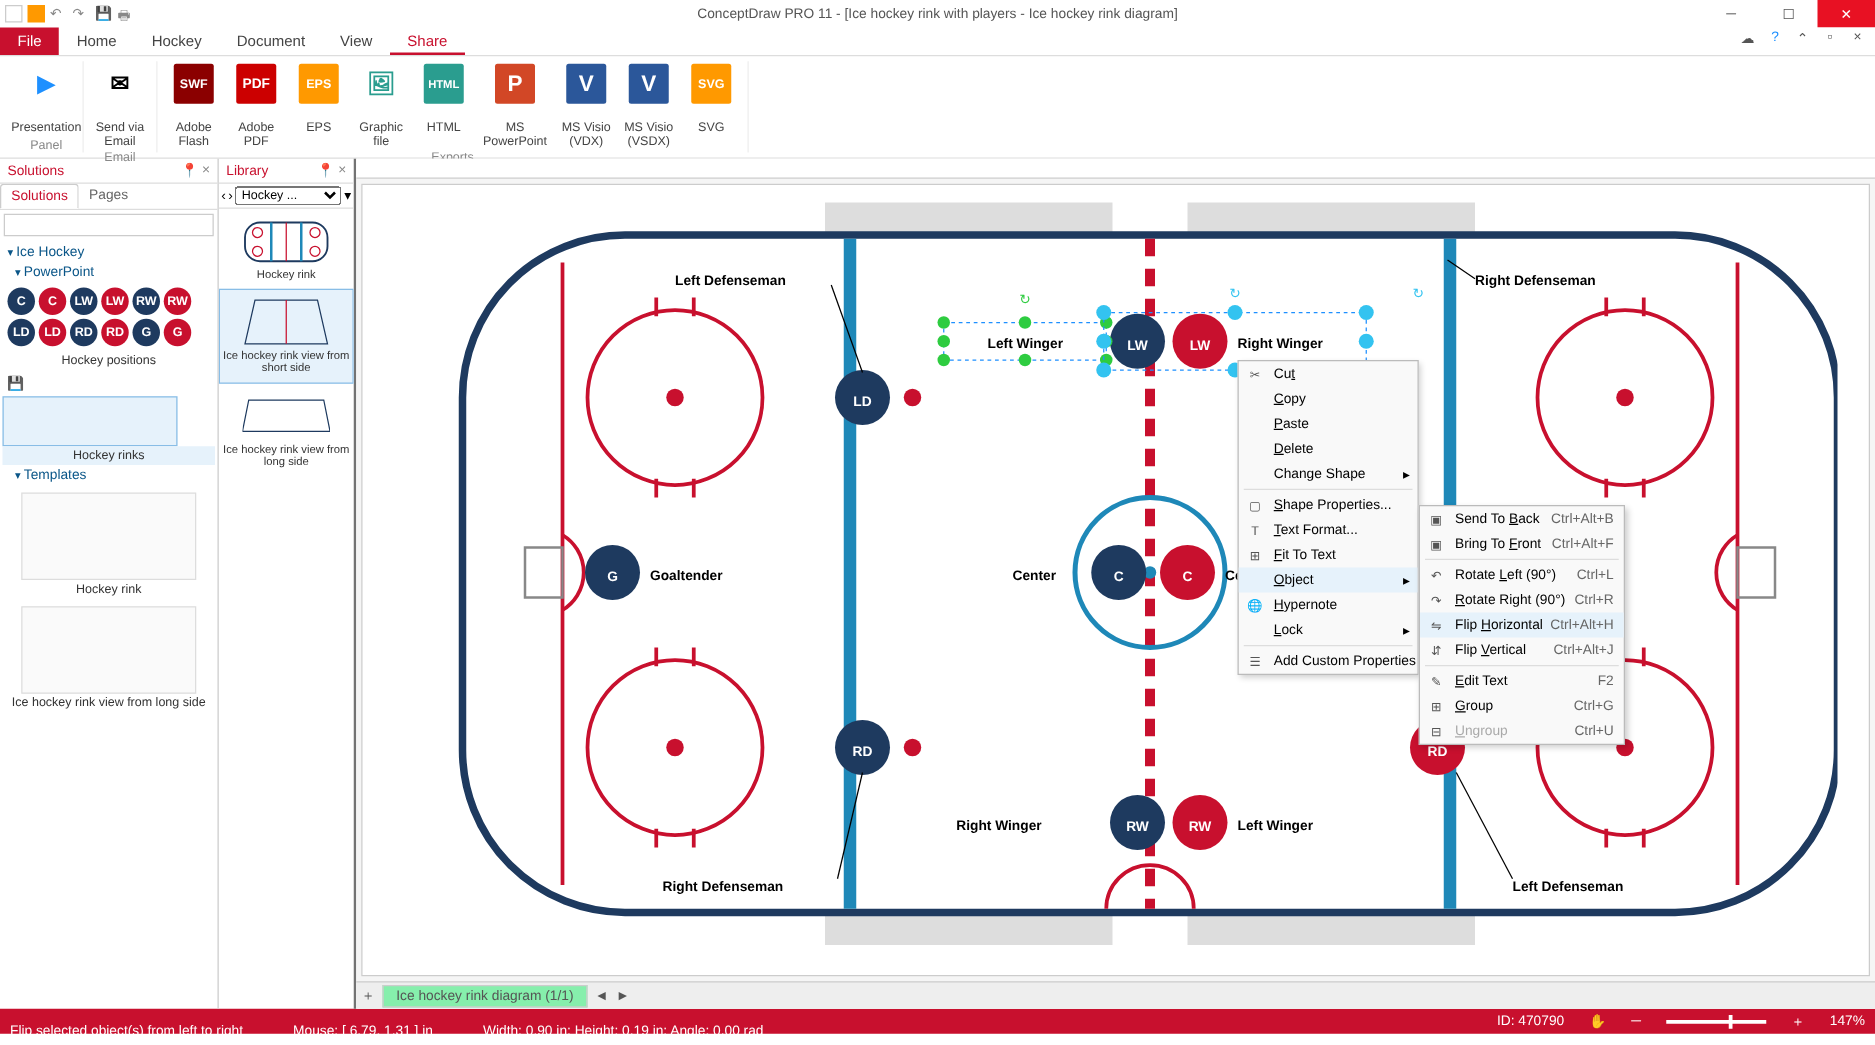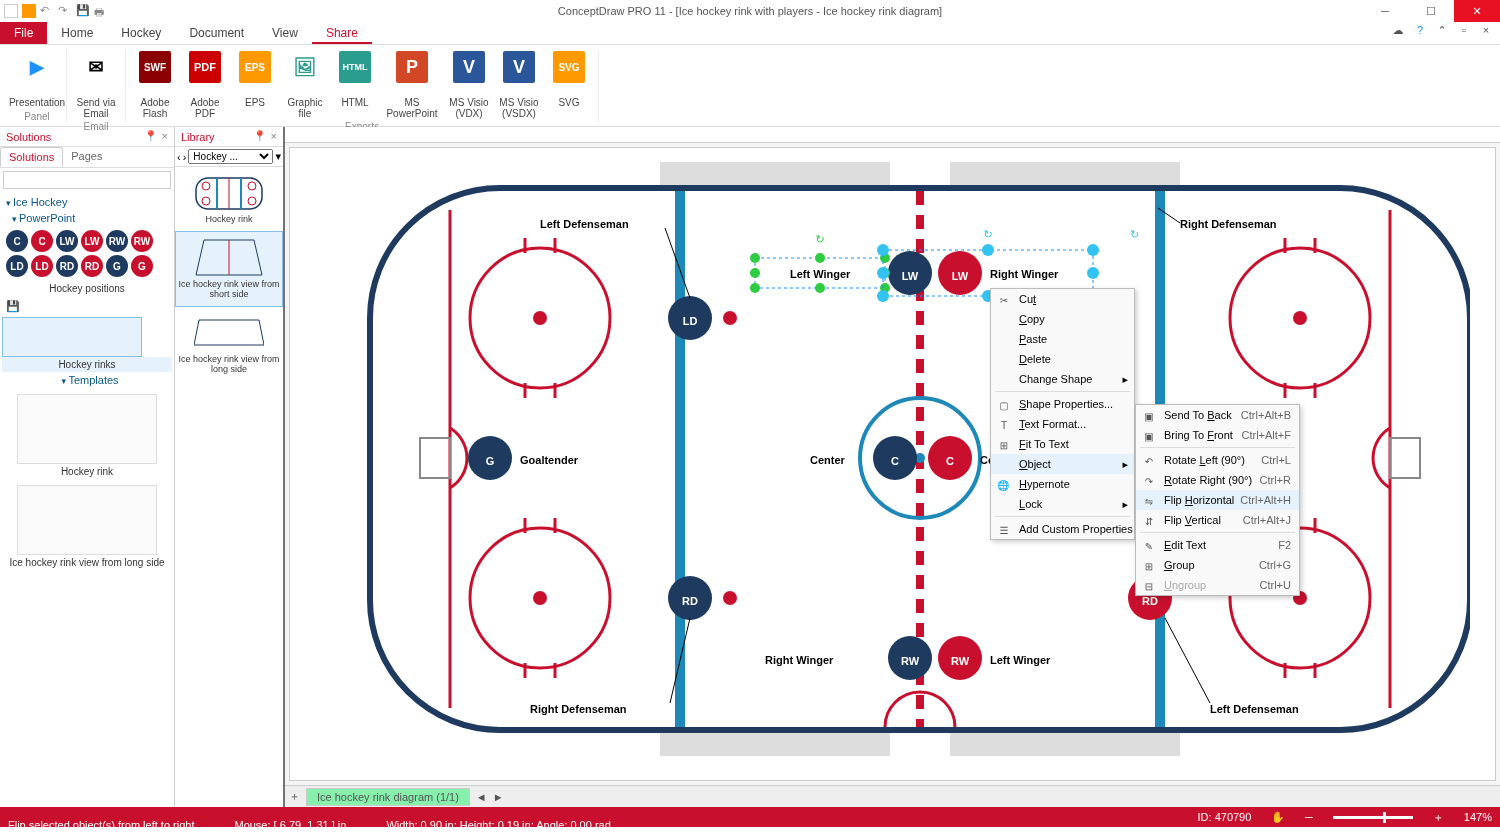--- a/index.html
+++ b/index.html
@@ -197,21 +197,21 @@
           <span class="chip red">LD</span>
         <span class="chip navy">RD</span>
           <span class="chip red">RD</span>
           <span class="chip navy">G</span>
           <span class="chip red">G</span>
       </div>
       <div class="sol-label">Hockey positions</div>
       <div style="padding:4px;"><span style="color:#1e5faa;">💾</span></div>
       <div class="thumb-box sel" style="height:40px;"></div>
       <div class="sol-label" style="background:#e6f2fb;">Hockey rinks</div>
-      <div class="tree-root" style="margin-left:6px;text-align:center;">Templates</div>
+      <div class="tree-root" style="margin-left:6px;">Templates</div>
       <div class="thumb-slot">
           <div class="thumb-box"></div>
           <div class="sol-label">Hockey rink</div>
         </div>
       <div class="thumb-slot">
           <div class="thumb-box"></div>
           <div class="sol-label">Ice hockey rink view from long side</div>
         </div>
     </div>
   </div>

